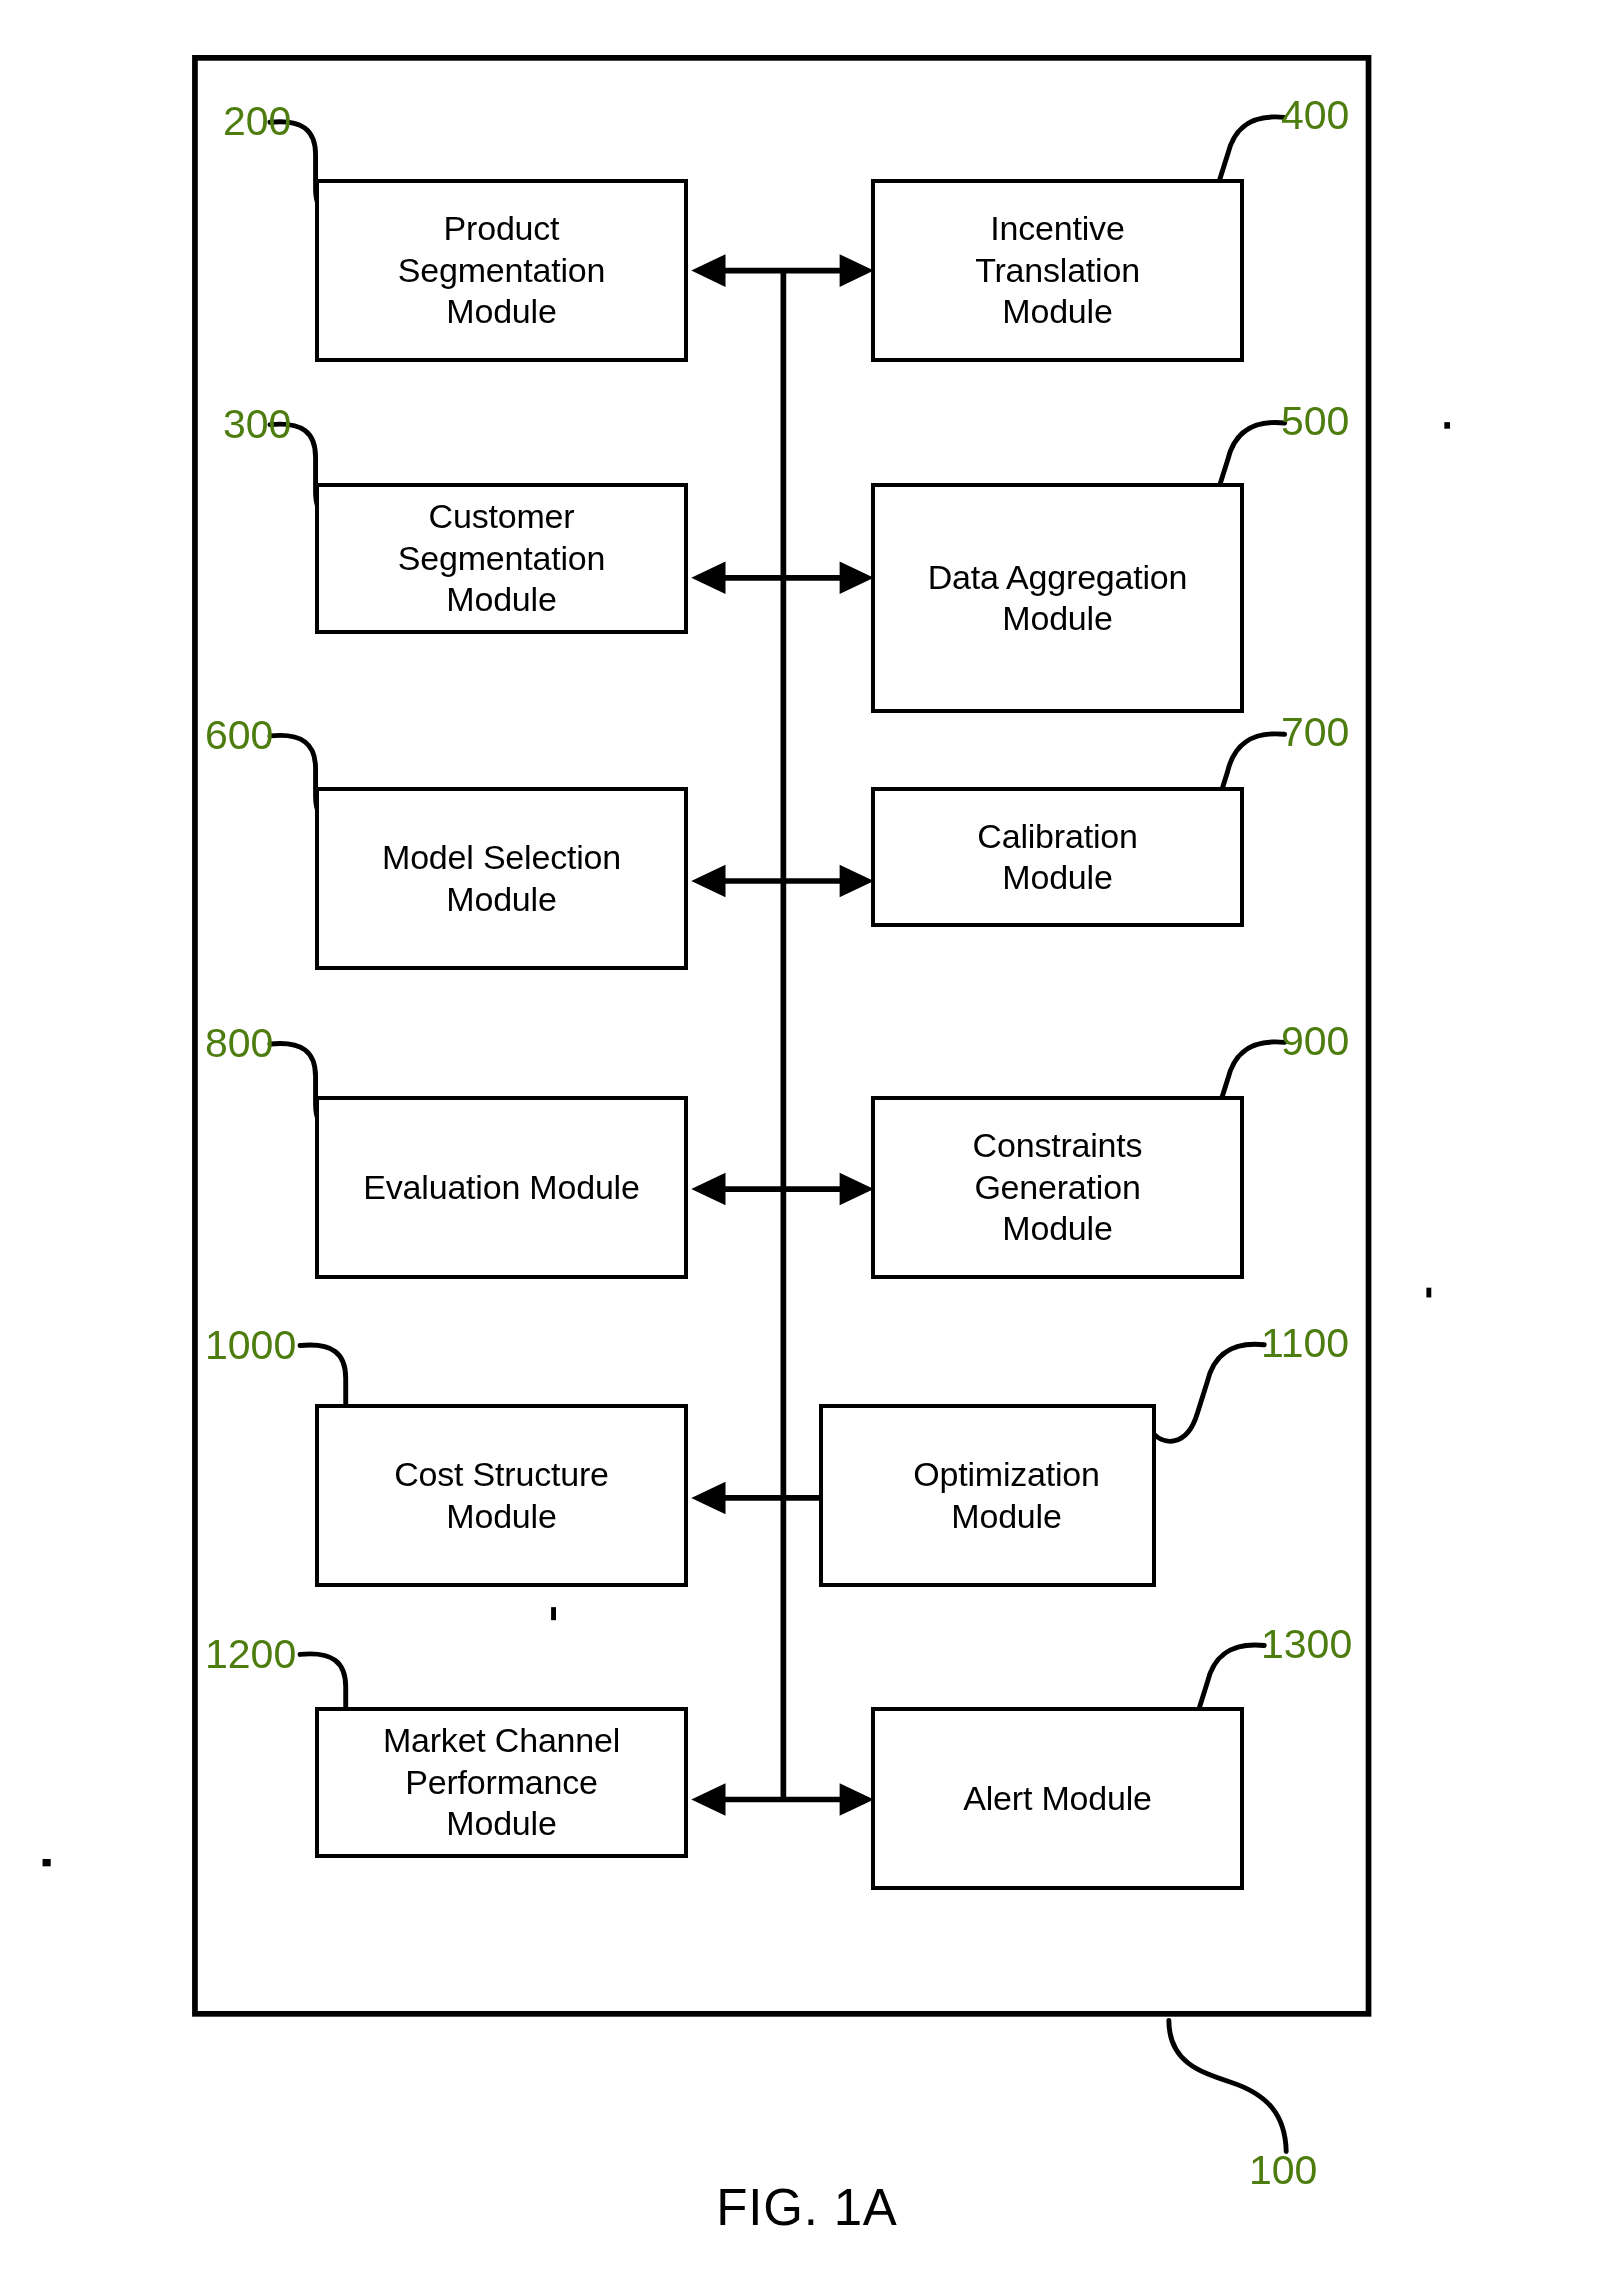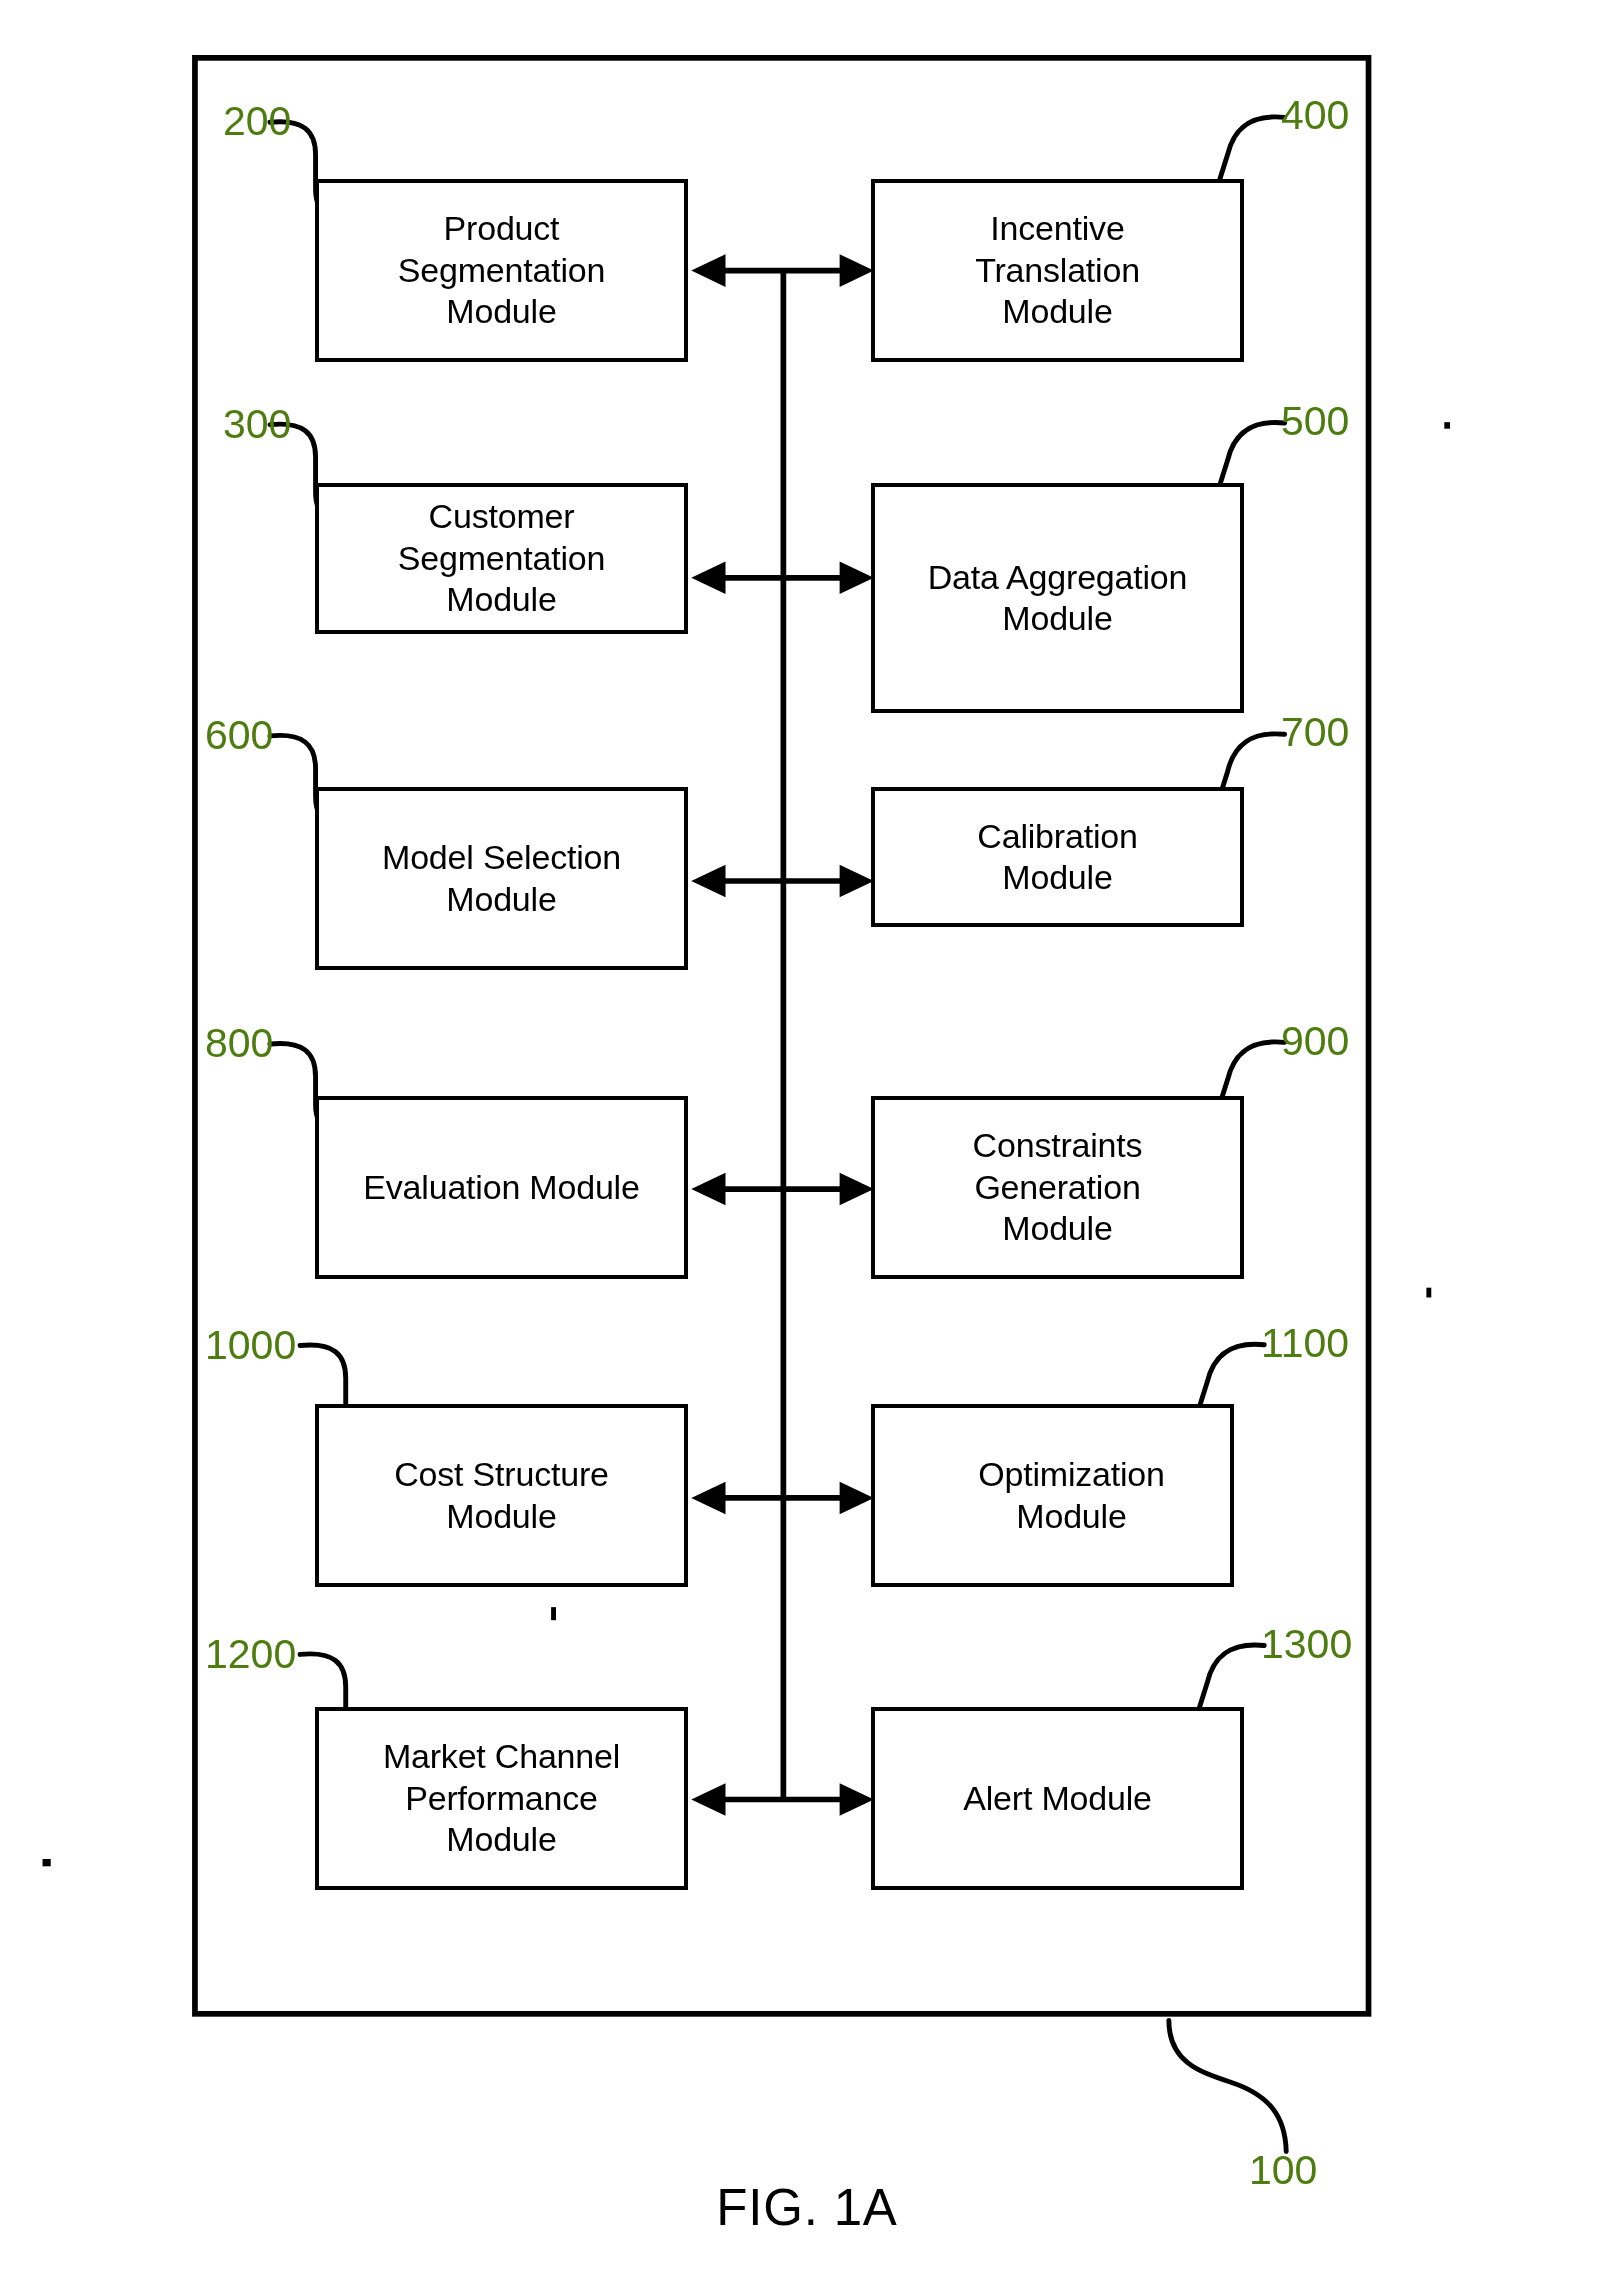--- a/index.html
+++ b/index.html
@@ -172,21 +172,21 @@
 
   <div class="module-box" style="left:315px; top:1096px; width:373px; height:183px;">
     <span class="module-label">Evaluation Module</span>
   </div>
 
   <div class="module-box" style="left:315px; top:1404px; width:373px; height:183px;">
     <span class="module-label">Cost Structure
 Module</span>
   </div>
 
-  <div class="module-box" style="left:315px; top:1707px; width:373px; height:183px;">
+  <div class="module-box" style="left:315px; top:1707px; width:373px; height:151px;">
     <span class="module-label">Market Channel
 Performance
 Module</span>
   </div>
 
   <div class="module-box" style="left:871px; top:179px; width:373px; height:183px;">
     <span class="module-label">Incentive
 Translation
 Module</span>
   </div>
@@ -200,21 +200,21 @@
     <span class="module-label">Calibration
 Module</span>
   </div>
 
   <div class="module-box" style="left:871px; top:1096px; width:373px; height:183px;">
     <span class="module-label">Constraints
 Generation
 Module</span>
   </div>
 
-  <div class="module-box" style="left:871px; top:1404px; width:363px; height:183px;padding-left:38px;">
+  <div class="module-box" style="left:819px; top:1404px; width:337px; height:183px;padding-left:38px;">
     <span class="module-label">Optimization
 Module</span>
   </div>
 
   <div class="module-box" style="left:871px; top:1707px; width:373px; height:183px;">
     <span class="module-label">Alert Module</span>
   </div>
 
   <div class="ref-num left-side" style="left:223px; top:101px;">200</div>
   <div class="ref-num left-side" style="left:223px; top:404px;">300</div>

